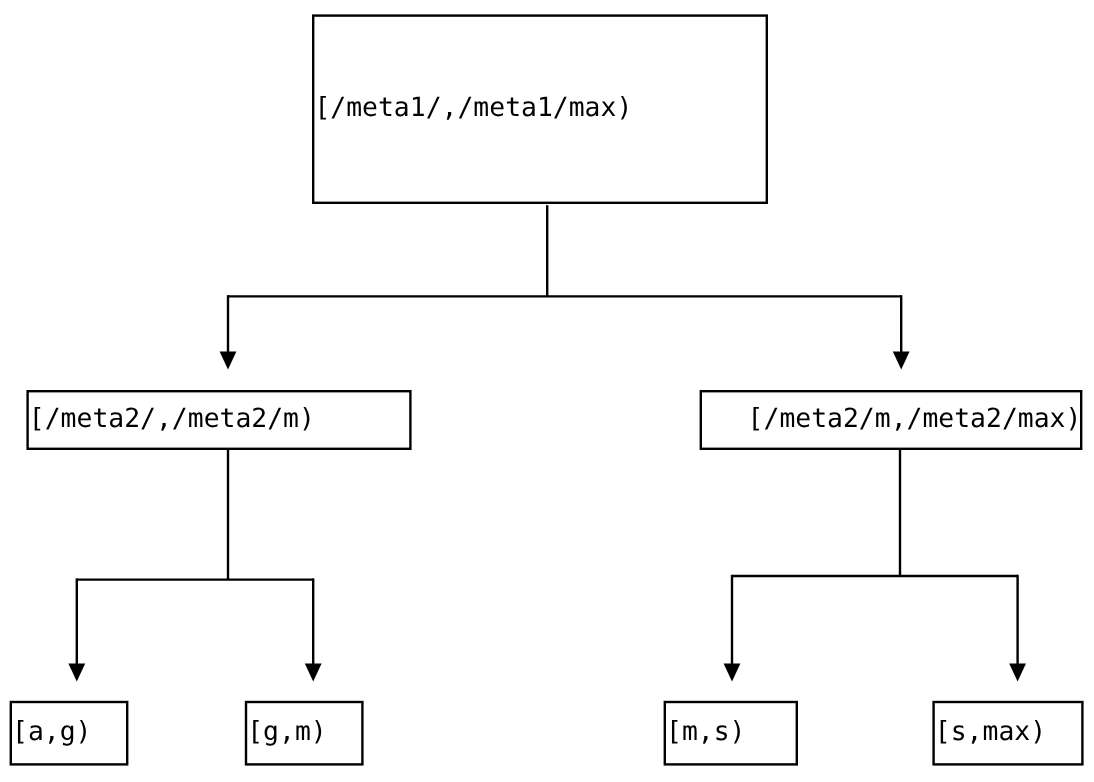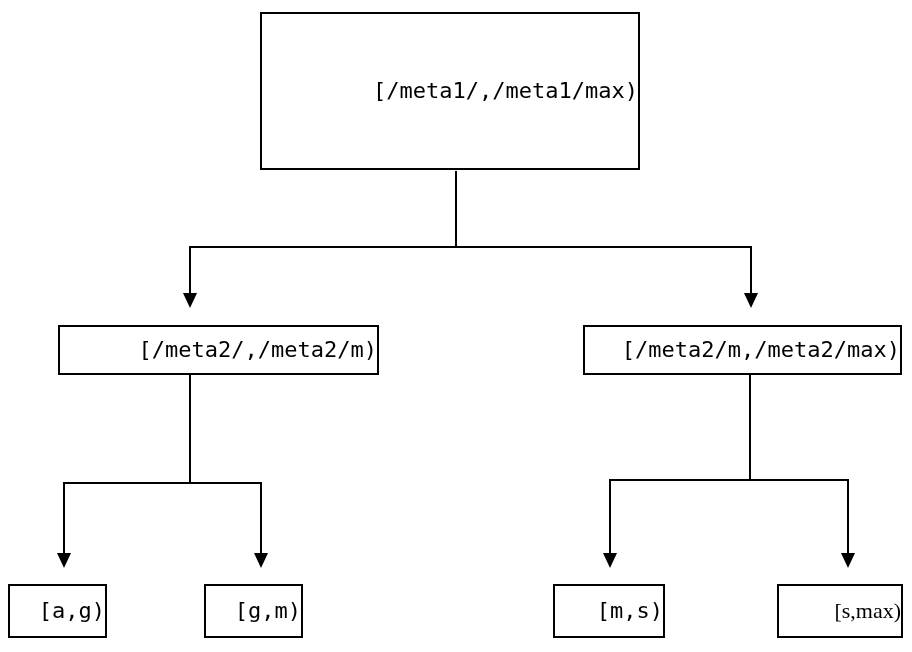--- a/index.html
+++ b/index.html
@@ -23,33 +23,33 @@
     height: 652px;
     display: block;
   }
   .node {
     position: absolute;
     box-sizing: border-box;
     background: #ffffff;
     border: 2px solid #000000;
     display: flex;
     align-items: center;
-    justify-content: flex-end;
+    justify-content: flex-start;
     color: #000000;
     font-size: 22px;
     line-height: 1;
     white-space: nowrap;
   }
   .node-root   { left: 260px; top: 12px;  width: 380px; height: 158px; }
-  .node-left   { left: 22px;  top: 325px; width: 321px; height: 50px; margin-left: 36px;  }
+  .node-left   { left: 22px;  top: 325px; width: 321px; height: 50px;  }
   .node-right  { left: 583px; top: 325px; width: 319px; height: 50px; padding-left: 38px;  }
   .node-ag     { left: 8px;   top: 584px; width: 99px;  height: 54px;  }
   .node-gm     { left: 204px; top: 584px; width: 99px;  height: 54px;  }
   .node-ms     { left: 553px; top: 584px; width: 112px; height: 54px;  }
-  .node-smax   { left: 777px; top: 584px; width: 126px; height: 54px; font-family: Liberation Serif, serif;  }
+  .node-smax   { left: 777px; top: 584px; width: 126px; height: 54px;  }
   .edge-line {
     stroke: #000000;
     stroke-width: 2;
     fill: none;
   }
   .arrowhead {
     fill: #000000;
     stroke: none;
   }
 </style>

